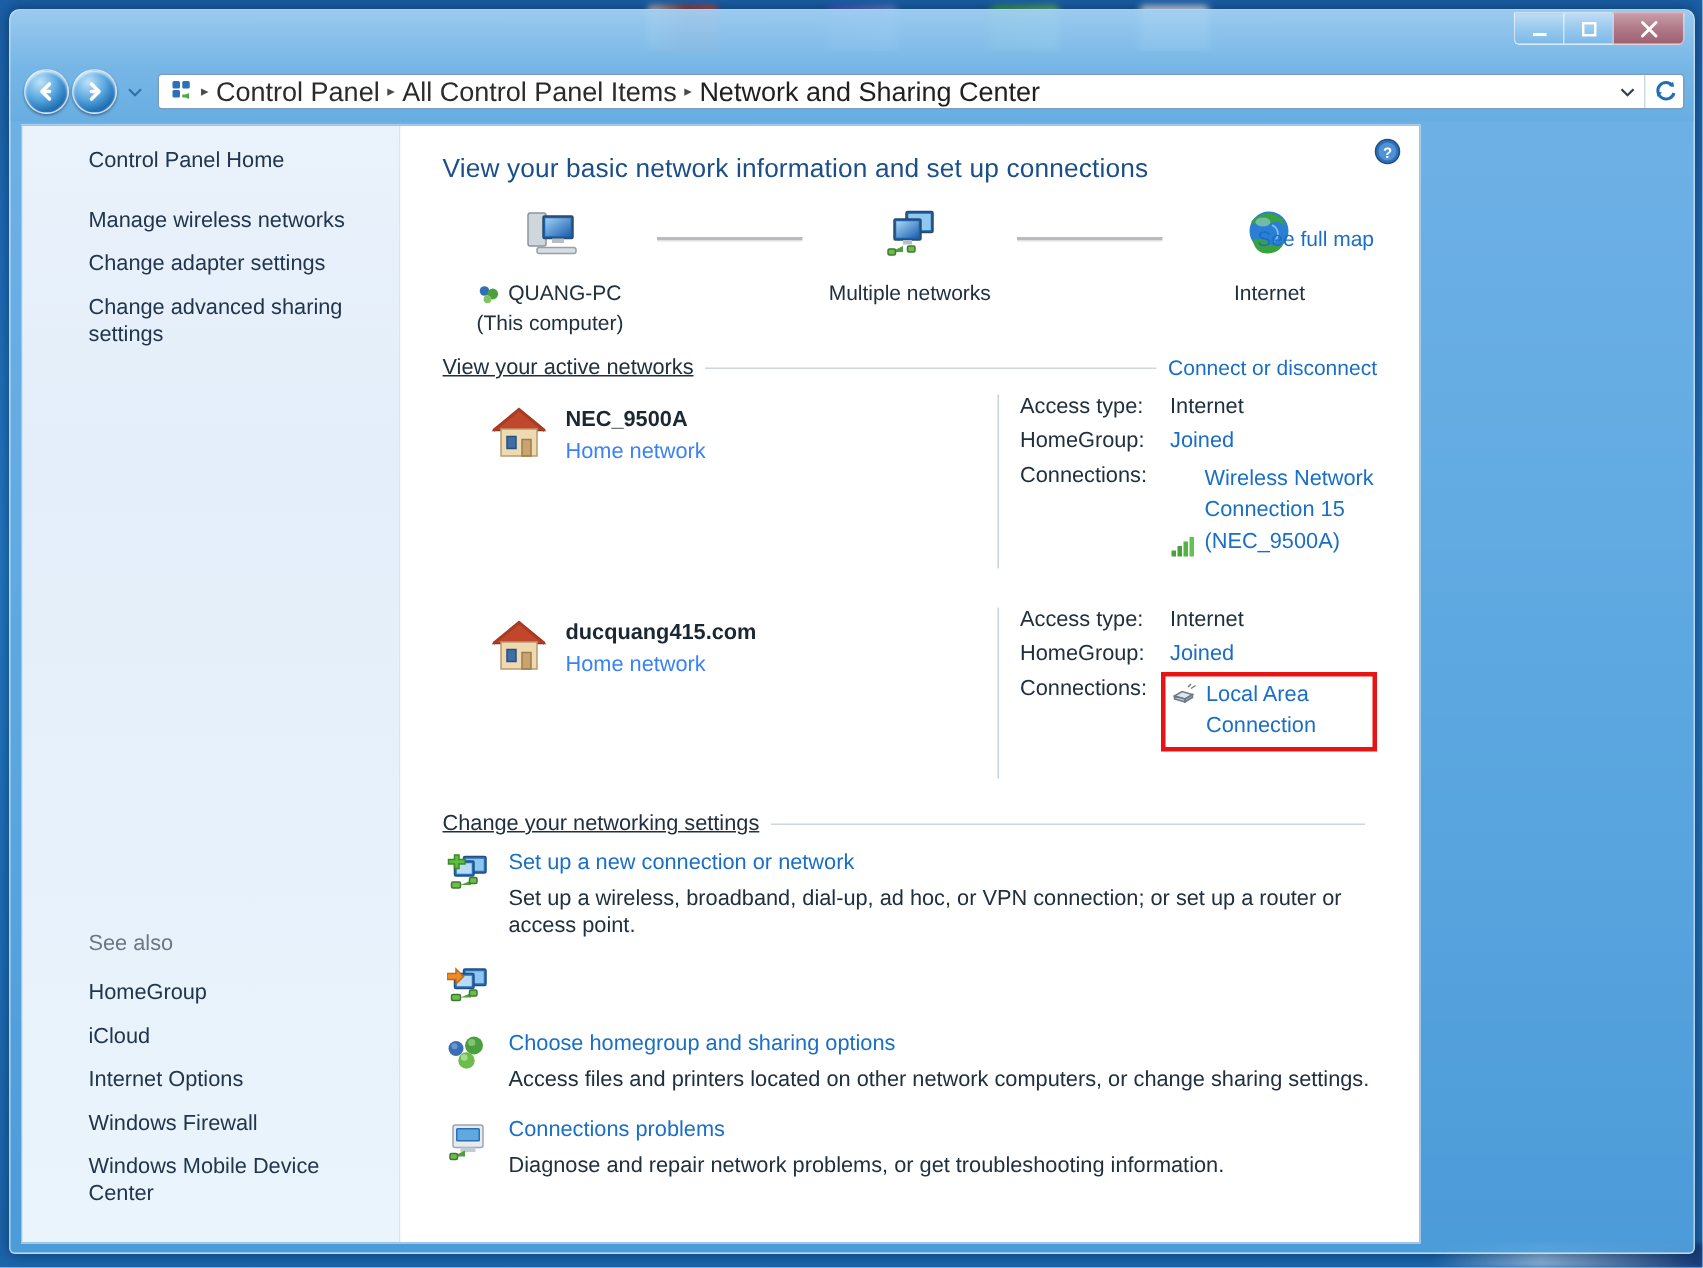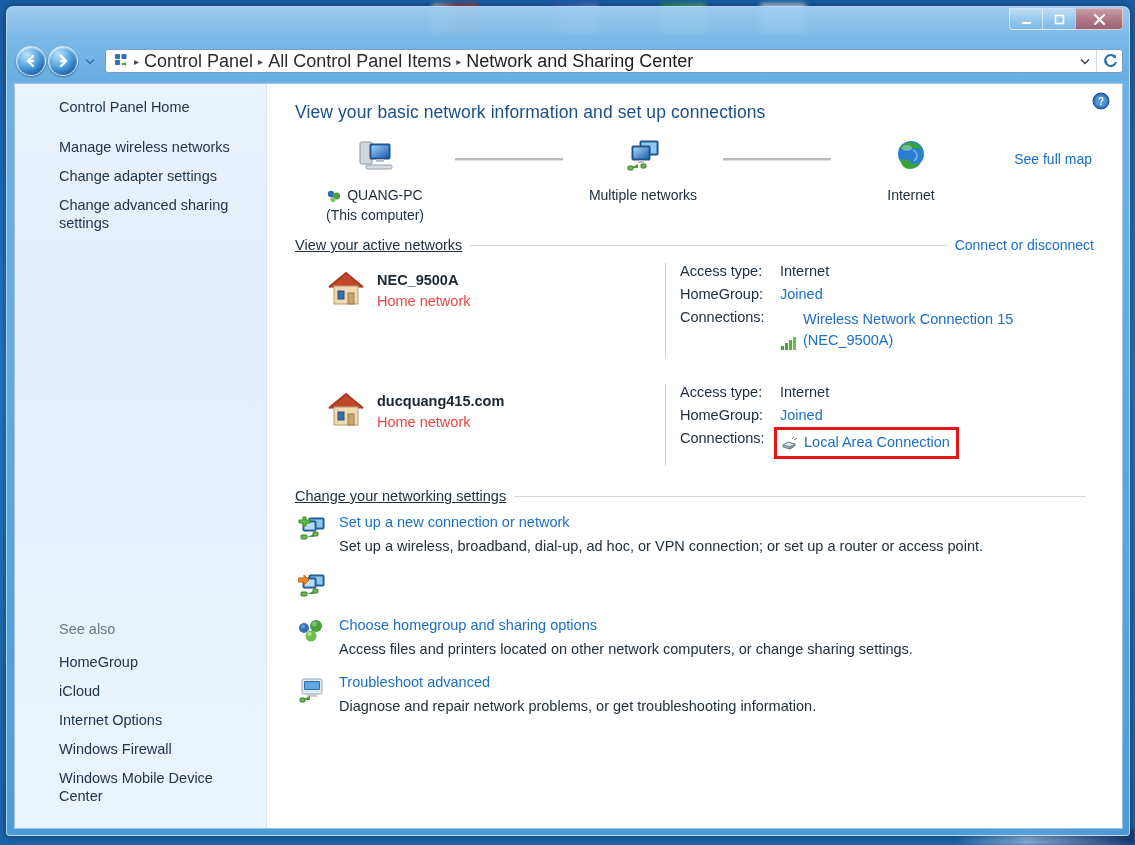--- a/index.html
+++ b/index.html
@@ -108,21 +108,21 @@
   }
   .searchbox input {
     border: none; outline: none; flex: 1; font-size: 13.5px;
     font-family: "Liberation Sans", sans-serif;
     font-style: italic; color: #6d7b87; background: transparent; min-width: 0;
   }
 
   
   .client {
     position: absolute; left: 7px; top: 76px;
-    width: 1109px; height: 746px;
+    width: 933px; height: 746px;
     background: #ffffff;
     border: 1px solid #9fc4e0;
     display: flex;
     overflow: hidden;
   }
   .sidebar {
     width: 252px; flex: none;
     background: linear-gradient(180deg, #eaf2fb 0%, #e3eefa 30%, #e7f1fb 62%, #eaf4fc 100%);
     border-right: 1px solid #d8e4f0;
     position: relative;
@@ -168,34 +168,34 @@
   .sec-head .t { font-size: 14.5px; color: #20303f; white-space: nowrap; text-decoration: underline; }
   .sec-head .rule { flex: 1; height: 1px; background: #cfd6dc; margin: 0 8px; }
   .sec-head .act { font-size: 14px; color: #1a6fc4; white-space: nowrap; cursor: default; }
 
   
   .netrow { display: flex; align-items: flex-start; margin-bottom: 4px; }
   .netrow .left { width: 370px; display: flex; align-items: flex-start; padding-left: 30px; padding-top: 6px; }
   .netrow .house { width: 44px; height: 40px; flex: none; }
   .netrow .names { margin-left: 8px; padding-top: 3px; }
   .netrow .nname { font-size: 14.5px; font-weight: bold; color: #1b2733; }
-  .netrow .ntype { font-size: 14.5px; color: #ef4444; margin-top: 5px; cursor: default; }
+  .netrow .ntype { font-size: 14.5px; color: #3b82f6; margin-top: 5px; cursor: default; }
   .netrow .right { flex: 1; border-left: 1px solid #c9d2d9; padding-left: 14px; }
   .prop { display: flex; align-items: flex-start; margin-bottom: 7px; font-size: 14.5px; }
   .prop .k { width: 100px; flex: none; color: #20303f; }
   .prop .v { color: #20303f; }
   .prop .v.link { color: #1a6fc4; cursor: default; }
   .conn-wrap { display: flex; align-items: flex-end; }
   .conn-ico { width: 18px; height: 16px; flex: none; margin-right: 5px; margin-top: 2px; }
   .conn-text { color: #1a6fc4; line-height: 21px; cursor: default; }
   .highlight-box {
     border: 3px solid #e81414;
-    display: inline-flex; align-items: center;
+    display: inline-flex; align-items: flex-start;
     padding: 2px 6px 3px 4px;
-    margin: -3px 0 0 -6px;
+    margin: -3px 0 11px -6px;
     background: #ffffff;
   }
 
   
   .settings { margin-top: 6px; }
   .setting { display: flex; align-items: flex-start; margin-bottom: 16px; }
   .setting .sico { width: 36px; flex: none; padding-top: 2px; display:flex; justify-content:center; }
   .setting .stext { flex: 1; padding-left: 8px; }
   .setting .slink { font-size: 14.5px; color: #1a6fc4; cursor: default; }
   .setting .sdesc { font-size: 14.5px; color: #20303f; margin-top: 7px; line-height: 18px; }
@@ -559,21 +559,21 @@
             <svg width="30" height="28" viewBox="0 0 30 28">
               <rect x="4" y="3" width="20" height="15" rx="1.5" fill="#e6ebf0" stroke="#9aa7b2"></rect>
               <rect x="6" y="5" width="16" height="9" rx="1" fill="#2c6db5"></rect>
               <rect x="7" y="6" width="14" height="7" fill="#5fa8e0"></rect>
               <rect x="9" y="18" width="10" height="3" fill="#c3ccd4"></rect>
               <path d="M4 24 l8 -4 v4 z" fill="#4f9e3d"></path>
               <rect x="2" y="22" width="5" height="4" rx="1" fill="#6dbd4c" stroke="#3d7a2e"></rect>
             </svg>
           </span>
           <div class="stext">
-            <div class="slink">Troubleshoot advanced</div>
+            <div class="slink">Connections problems</div>
             <div class="sdesc">Diagnose and repair network problems, or get troubleshooting information.</div>
           </div>
         </div>
 
       </div>
     </div>
   </div>
 </div>
 
 </body></html>

